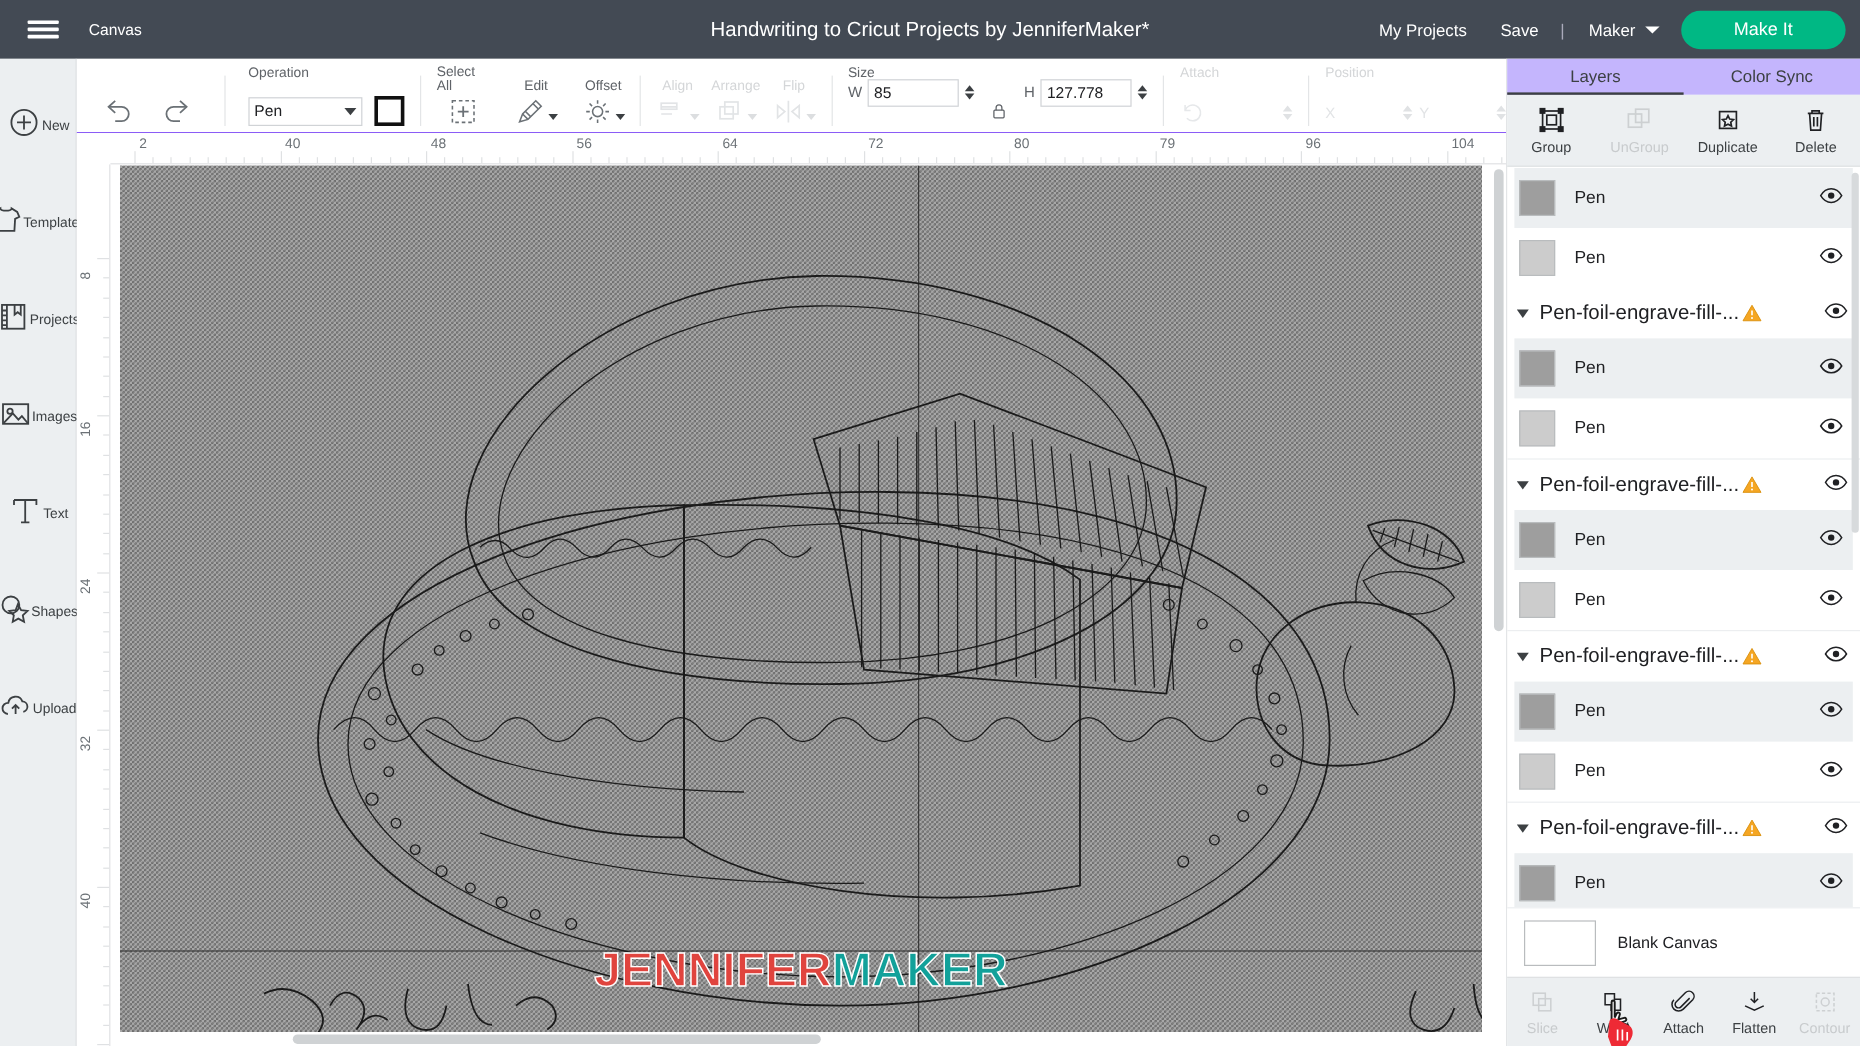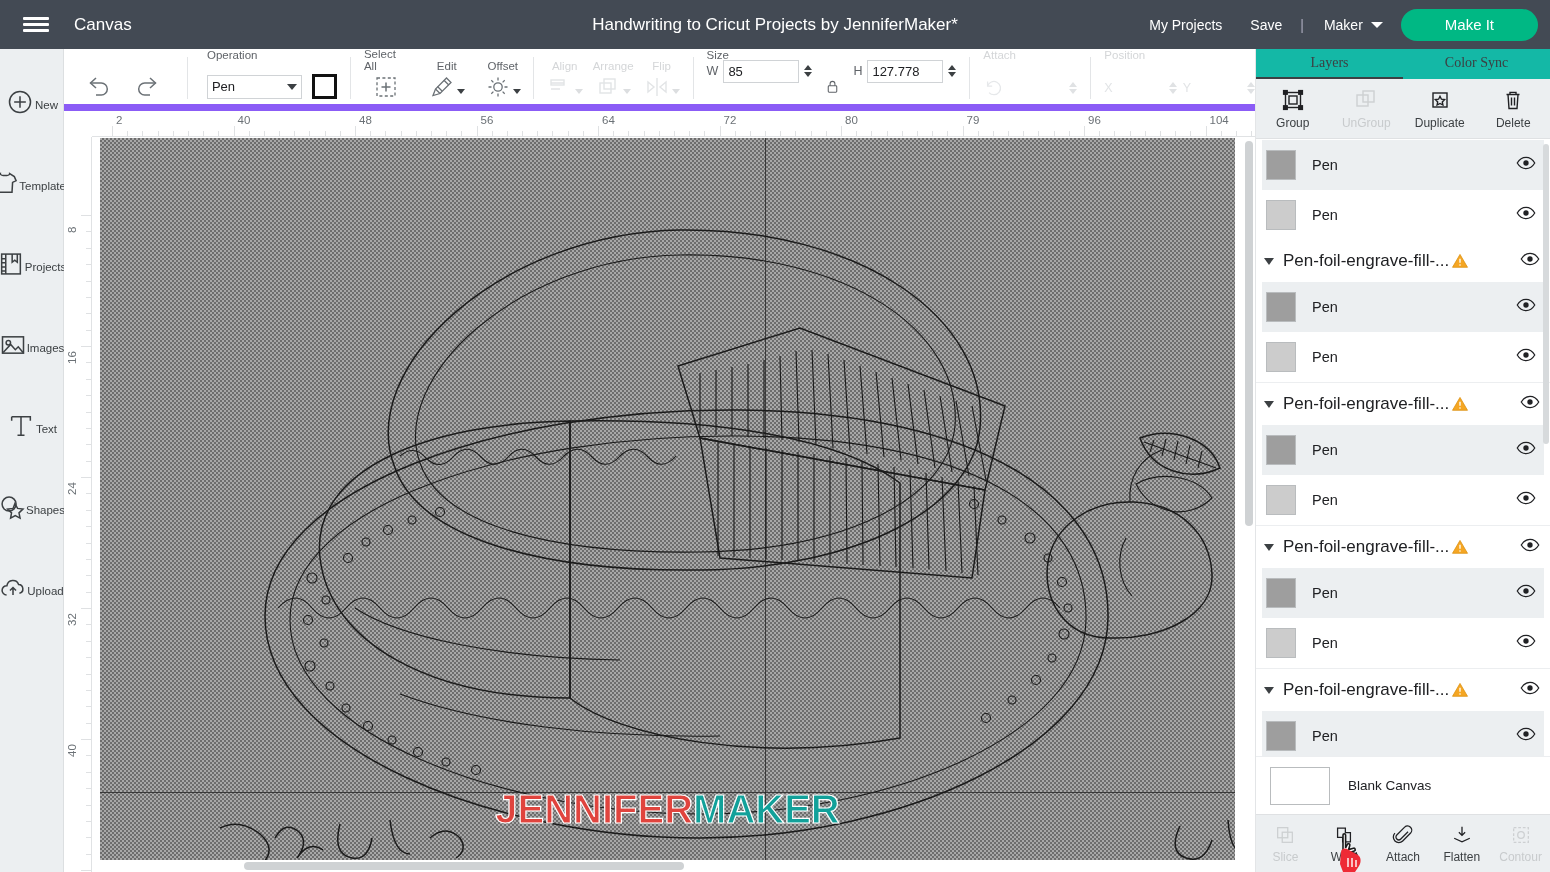--- a/index.html
+++ b/index.html
@@ -10,21 +10,21 @@
   }
   #app { position: relative; width: 1550px; height: 872px; }
 
   
   .topbar {
     position: absolute; left: 0; top: 0; width: 1550px; height: 49px;
     background: #434a54; display: flex; align-items: center;
   }
   .hamburger { width: 72px; height: 49px; display: flex; align-items: center; justify-content: center; cursor: pointer; }
   .hamburger span { display: block; width: 26px; height: 3px; background: #fff; margin: 3px 0; border-radius: 1px; }
-  .canvas-label { color: #fff; font-size: 17px; margin-left: 2px; }
+  .canvas-label { color: #fff; font-size: 13px; margin-left: 2px; }
   .project-title { position: absolute; left: 0; right: 0; text-align: center; color: #fff; font-size: 17px; pointer-events: none; }
   .topright { margin-left: auto; display: flex; align-items: center; gap: 0; padding-right: 12px; }
   .topright a { color: #fff; font-size: 14px; text-decoration: none; padding: 0 14px; cursor: pointer; white-space: nowrap; }
   .divider-v { color: #aab; font-size: 14px; padding: 0 4px; }
   .maker-sel { color: #fff; font-size: 14px; padding: 0 6px 0 16px; display: flex; align-items: center; gap: 8px; cursor: pointer; }
   .chev { width: 0; height: 0; border-left: 6px solid transparent; border-right: 6px solid transparent; border-top: 6px solid #fff; }
   .makeit {
     background: #00b884; color: #fff; border: none; border-radius: 19px;
     height: 32px; padding: 0 44px; font-size: 15px; font-family: inherit;
     margin-left: 12px; cursor: pointer;
@@ -37,21 +37,21 @@
     display: flex; flex-direction: column; align-items: center; padding-top: 12px;
   }
   .sb-item { width: 64px; height: 81px; display: flex; align-items: center; justify-content: center; cursor: pointer; }
   .sb-ico { width: 30px; height: 30px; display: flex; align-items: center; justify-content: center; }
   .sb-ico svg { width: 28px; height: 28px; }
   .sb-lbl { font-size: 11.5px; color: #3c4043; margin-top: 6px; }
 
   
   .toolbar {
     position: absolute; left: 64px; top: 49px; width: 1191px; height: 62px;
-    background: #fff; border-bottom: 7px solid #8b5cf6;
+    background: #fff; border-bottom: 1px solid #8b5cf6;
     display: flex; align-items: flex-end; padding-bottom: 5px;
   }
   .tgroup { display: flex; flex-direction: column; height: 56px; position: relative; }
   .tgroup .glabel { font-size: 11.5px; color: #5f6368; position: absolute; top: 6px; left: 0; white-space: nowrap; }
   .tgroup.dis .glabel, .tgroup.dis .tlbl { color: #d4d6d8; }
   .trow { display: flex; align-items: center; gap: 10px; margin-top: auto; }
   .sep { width: 1px; height: 42px; background: #e3e5e7; margin: 0 13px; align-self: flex-end; }
   .undo-redo { display: flex; gap: 22px; align-items: flex-end; padding: 0 14px 2px 22px; }
   .ico-btn { width: 26px; height: 26px; display: flex; align-items: center; justify-content: center; cursor: pointer; }
   .ico-btn svg { width: 24px; height: 24px; }
@@ -115,21 +115,21 @@
     -webkit-text-stroke: 1.2px #ffffff;
   }
   .wm-a { color: #e0443e; }
   .wm-b { color: #12a19a; }
 
   .scroll-v { position: absolute; right: 2px; top: 30px; width: 8px; height: 385px; background: #cfd2d4; border-radius: 4px; cursor: pointer; }
   .scroll-h { position: absolute; left: 180px; bottom: 2px; width: 440px; height: 8px; background: #cfd2d4; border-radius: 4px; cursor: pointer; }
 
   
   .rpanel { position: absolute; left: 1255px; top: 49px; width: 295px; height: 823px; background: #fff; border-left: 1px solid #e3e5e7; }
-  .rtabs { display: flex; height: 30px; background: #14b8a6; font-family: Liberation Serif, serif; }
+  .rtabs { display: flex; height: 30px; background: #c4b5fd; }
   .rtab { flex: 1; text-align: center; font-size: 14px; color: #3c4043; line-height: 28px; cursor: pointer; }
   .rtab.active { border-bottom: 2px solid #3c4043; }
   .ractions { display: flex; height: 60px; background: #eceff1; border-bottom: 1px solid #dfe1e3; }
   .ract { flex: 1; display: flex; flex-direction: column; align-items: center; justify-content: center; gap: 4px; cursor: pointer; }
   .ract svg { width: 24px; height: 24px; }
   .ract span { font-size: 12px; color: #3c4043; }
   .ract.dis span { color: #c8cbcd; }
 
   .layerlist { position: absolute; left: 0; top: 91px; width: 294px; height: 668px; overflow: hidden; }
   .lgroup { border-bottom: 1px solid #eceef0; }

